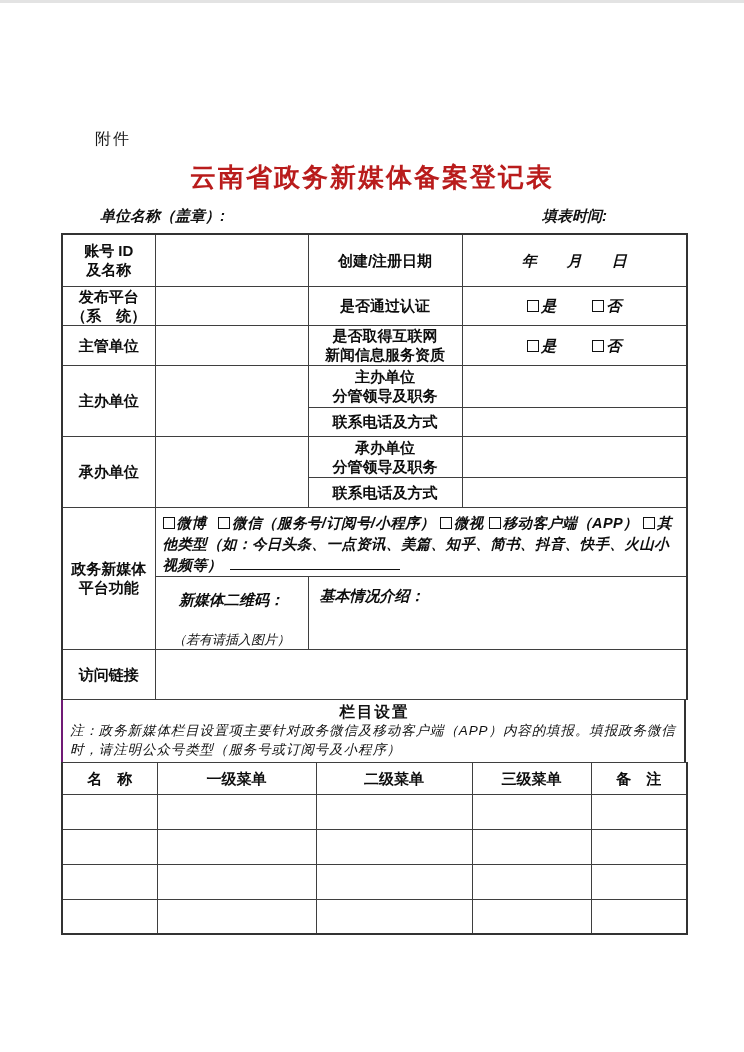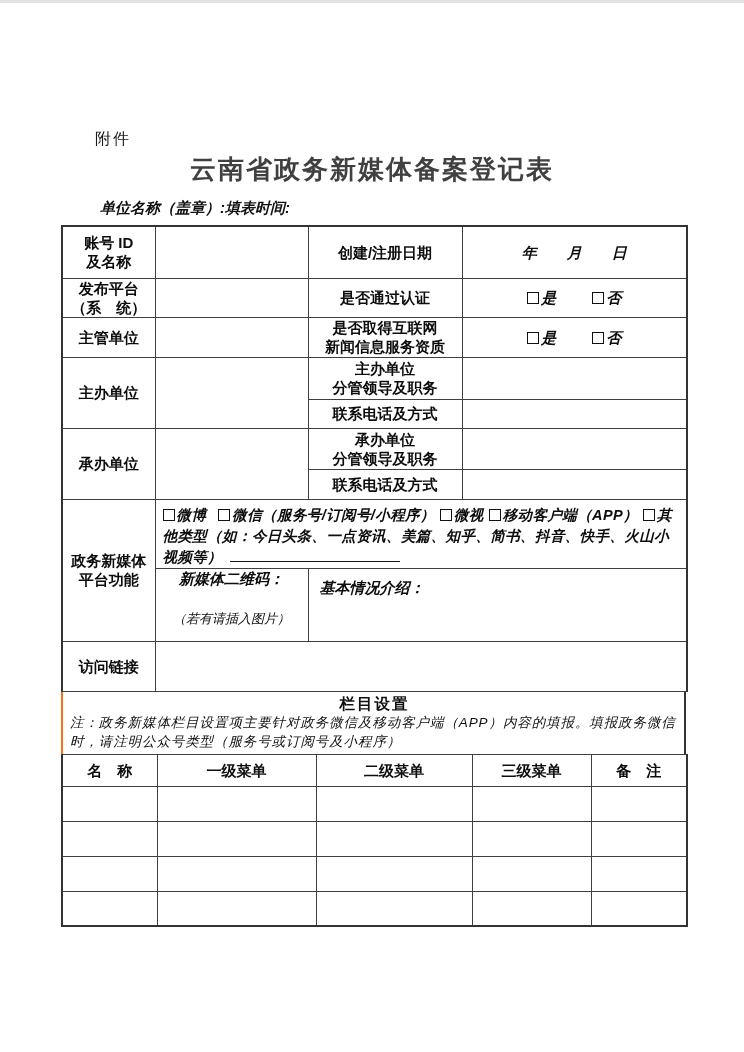--- a/index.html
+++ b/index.html
@@ -18,25 +18,26 @@
     letter-spacing: 2px;
     line-height: 22px;
     color: #1a1a1a;
   }
   .doc-title {
     text-align: center;
     font-size: 26px;
     font-weight: bold;
     letter-spacing: 2px;
     line-height: 32px;
-    margin-top: 3px;
-    color: #404040;
+    margin-top: 11px;
+    color: #b91c1c;
   }
   .subhead {
     display: flex;
+    justify-content: space-between;
     margin-top: 13px;
     padding-left: 100px;
     padding-right: 137px;
     font-size: 15px;
     font-weight: bold;
     font-style: italic;
     line-height: 20px;
   }
 
   .form-wrap { width: 625px; margin: 7px 0 0 61px; }
@@ -91,26 +92,26 @@
   .fn-cell .opt { margin-right: 5px; }
   .fn-cell .opt-first { margin-right: 12px; }
   .blank-line {
     display: inline-block;
     width: 170px;
     height: 13px;
     border-bottom: 1.5px solid #111;
     margin-left: 3px;
   }
 
-  .qr-cell { vertical-align: top; padding-top: 0; }
+  .qr-cell { vertical-align: top; padding-top: 13px; }
   .qr-hint { display: block; margin-top: 21px; font-size: 13px; font-weight: normal; }
   .intro-cell { vertical-align: top; text-align: left; padding: 9px 8px 0 11px; }
 
   .note-sec {
-    border-left: 2px solid #f97316;
+    border-left: 2px solid #701a75;
     border-right: 2px solid #333;
     height: 62px;
     padding: 2px 5px 0 7px;
   }
   .note-title {
     text-align: center;
     font-size: 15.5px;
     font-weight: bold;
     line-height: 19px;
     letter-spacing: 2px;

